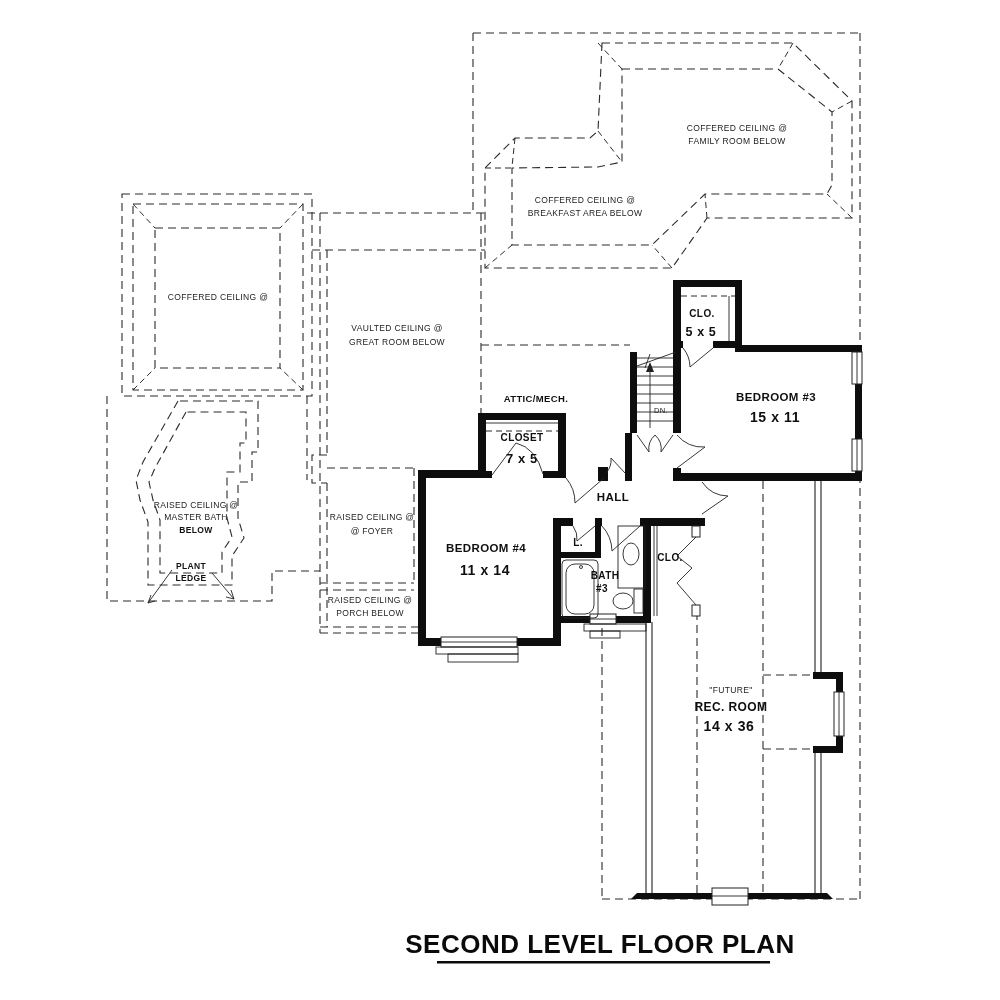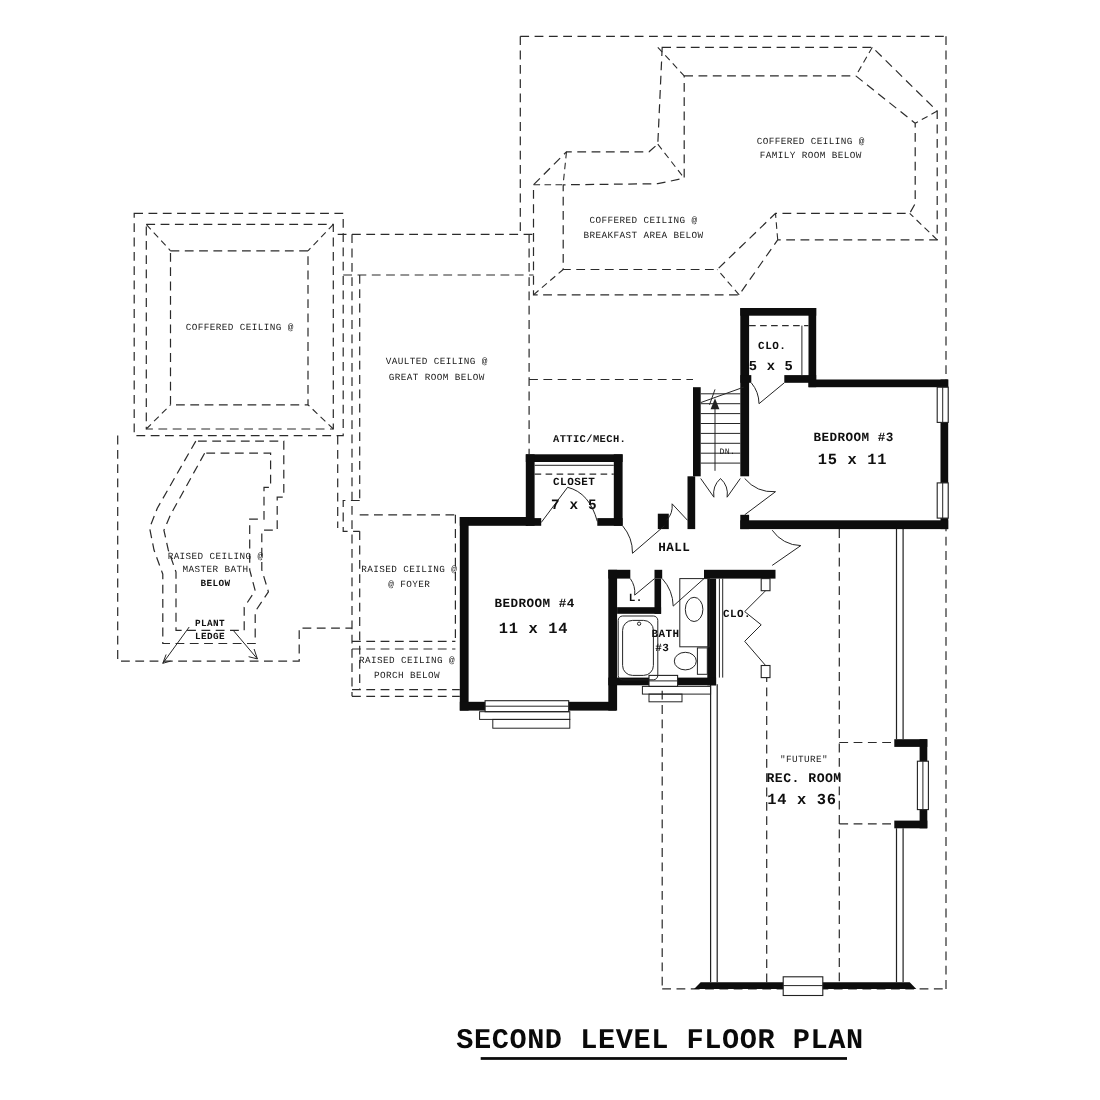--- a/index.html
+++ b/index.html
@@ -1,17 +1,17 @@
 <!DOCTYPE html>
 <html><head>
 <meta charset="utf-8">
 <style>
   html,body{margin:0;padding:0;background:#ffffff;}
   .stage{width:1000px;height:1000px;position:relative;background:#fff;
-         font-family:Liberation Mono, monospace;}
+         font-family:Liberation Sans, sans-serif;}
   svg{position:absolute;left:0;top:0;}
   .dash{fill:none;stroke:#2b2b2b;stroke-width:1.1;stroke-dasharray:8 5;}
   .dashf{fill:none;stroke:#2b2b2b;stroke-width:1;stroke-dasharray:6 4;}
   .thin{fill:none;stroke:#222;stroke-width:1.1;}
   .hair{fill:none;stroke:#222;stroke-width:0.9;}
   .wall{fill:#0d0d0d;stroke:none;}
   .win{fill:#ffffff;stroke:#222;stroke-width:1;}
   .lbl{fill:#1b1b1b;font-size:8.5px;letter-spacing:0.35px;}
   .lblb{fill:#111;font-weight:bold;}
   .room{fill:#0f0f0f;font-weight:bold;font-size:11.5px;letter-spacing:0.4px;}

